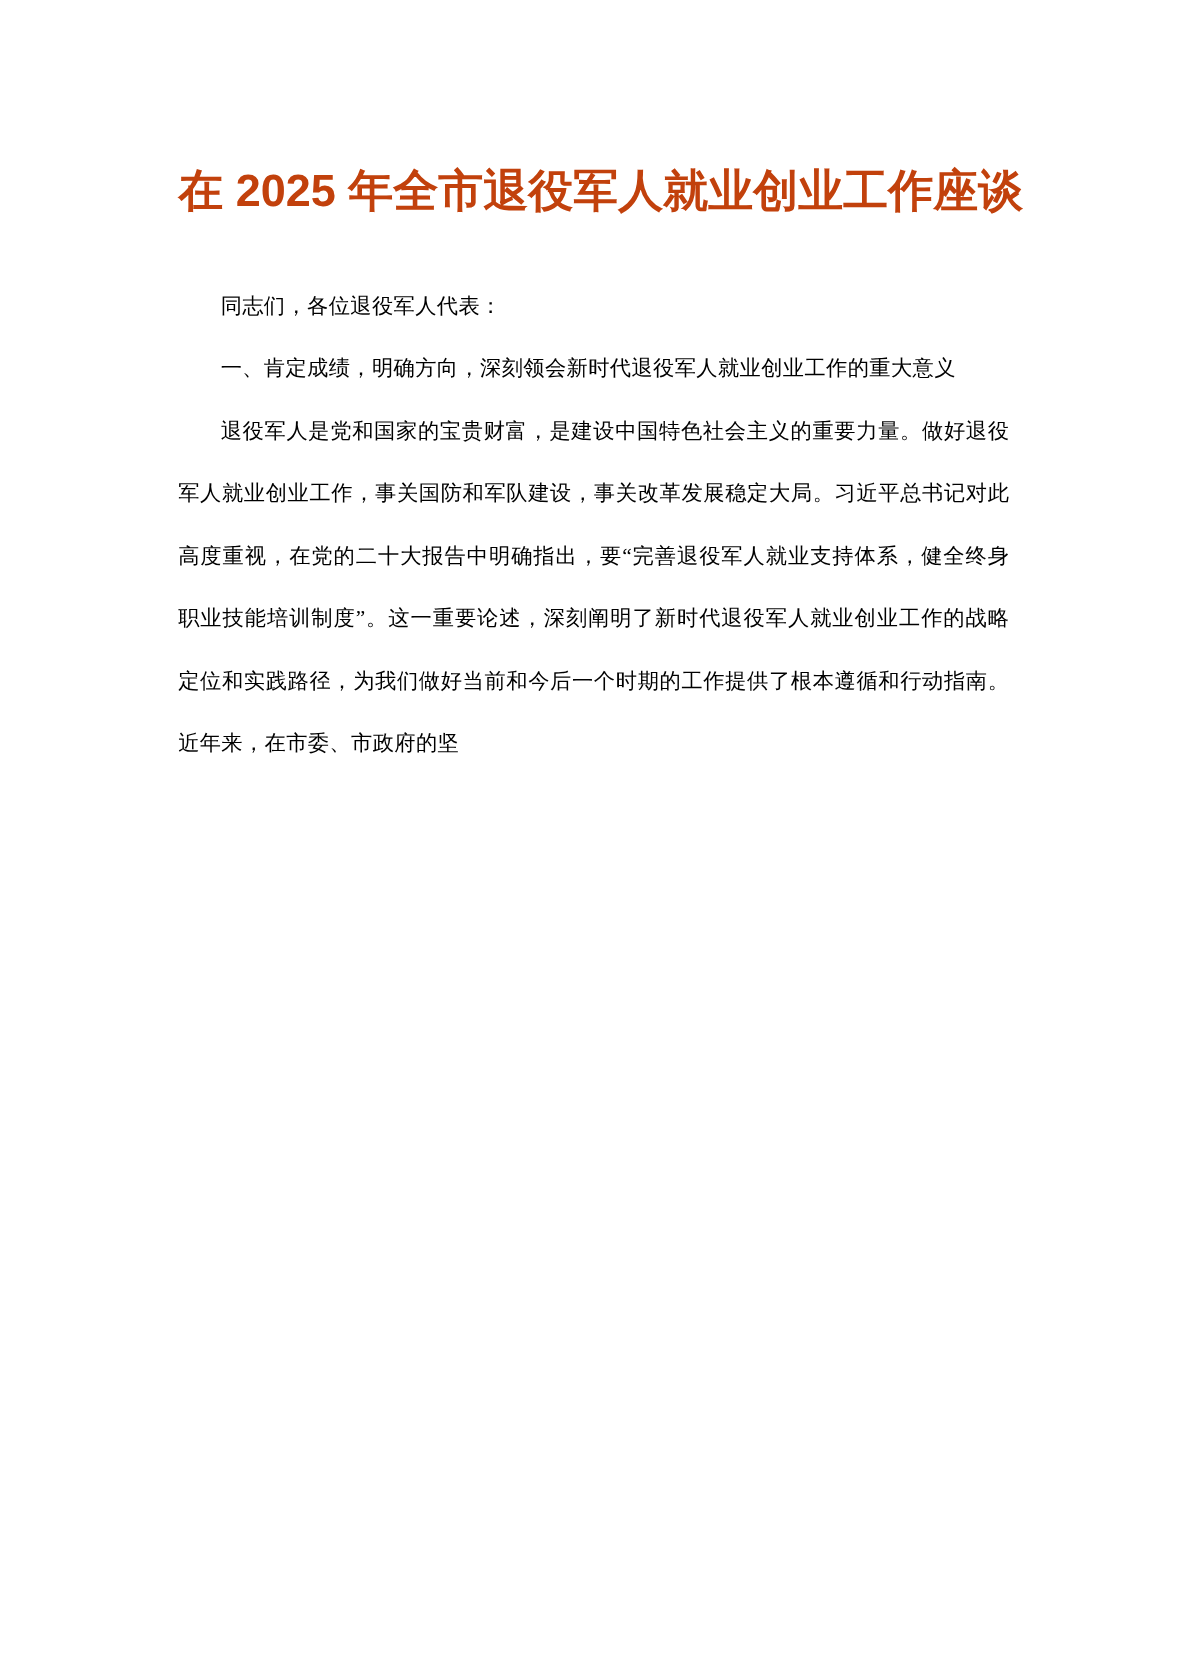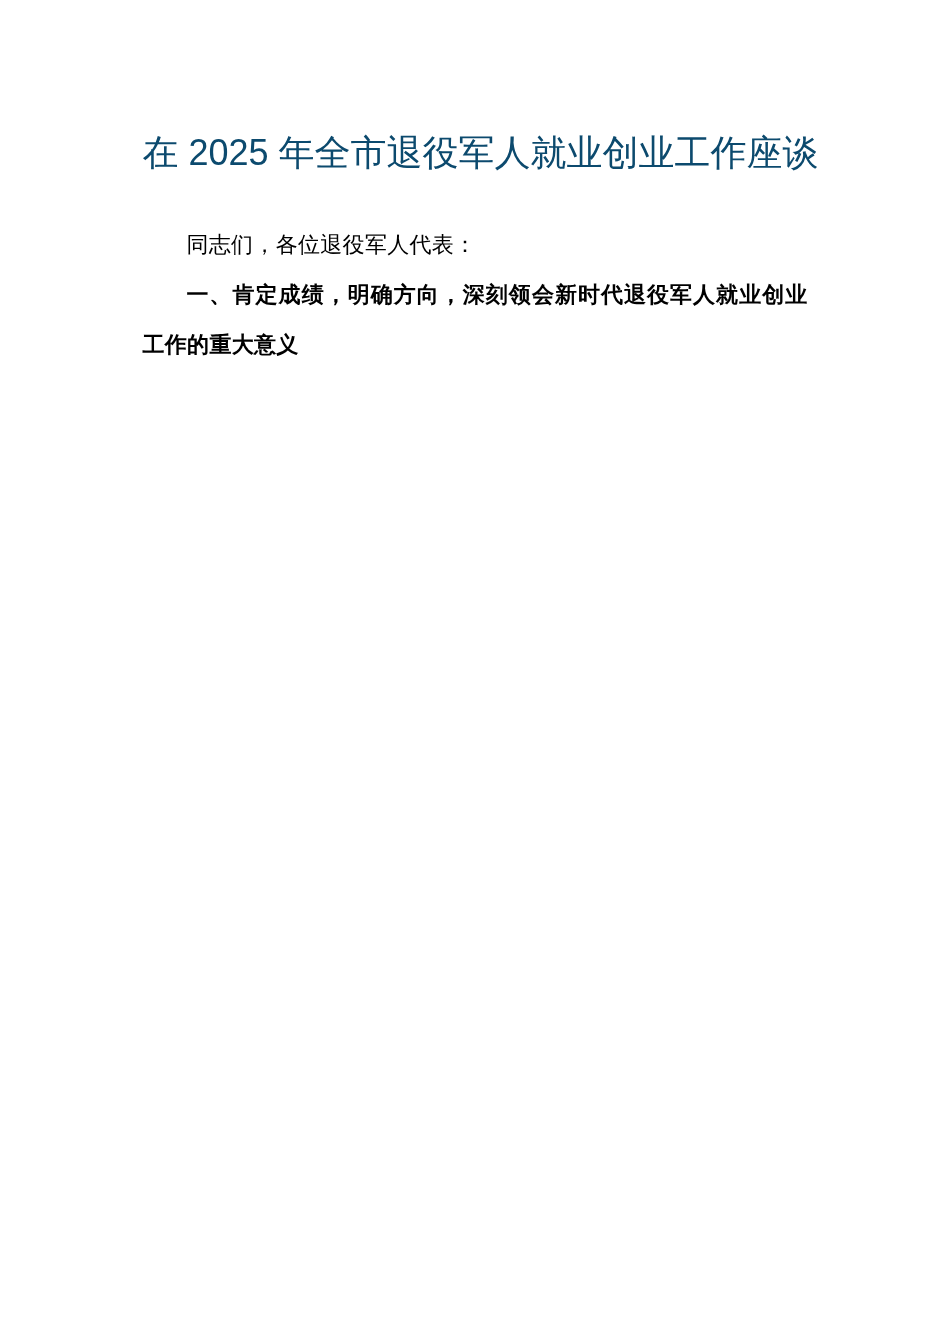--- a/index.html
+++ b/index.html
@@ -15,56 +15,57 @@
     color: #000000;
     overflow: hidden;
     box-sizing: border-box;
     padding-top: 126px;
   }
   .doc-title {
     width: 665px;
     margin: 0 auto;
     text-align: center;
     font-family: "Liberation Sans", "DejaVu Sans", sans-serif;
-    font-weight: 400;
+    font-weight: 700;
     font-size: 36px;
     line-height: 54px;
-    color: #0c4a6e;
+    color: #c2410c;
   }
   .doc-title .title-line {
     display: block;
     white-space: nowrap;
   }
   .paragraph-list {
     width: 665px;
     margin: 40px auto 0 auto;
   }
   .para {
     margin: 0;
     padding: 0;
     font-family: "Liberation Serif", "DejaVu Serif", serif;
-    font-size: 22px;
+    font-size: 17px;
     line-height: 50px;
     text-align: justify;
     text-indent: 2em;
     color: #000000;
     letter-spacing: 0.3px;
   }
   .para.heading {
-    font-weight: 700; 
+    font-weight: 400; 
   }
 </style>
 </head>
 <body>
 
 <div class="page">
 
   <h1 class="doc-title">
     <span class="title-line">在 2025 年全市退役军人就业创业工作座谈</span>
   </h1>
 
   <div class="paragraph-list">
 
   <p class="para">同志们，各位退役军人代表：</p>
       <p class="para heading">一、肯定成绩，明确方向，深刻领会新时代退役军人就业创业工作的重大意义</p>
+      <p class="para">退役军人是党和国家的宝贵财富，是建设中国特色社会主义的重要力量。做好退役军人就业创业工作，事关国防和军队建设，事关改革发展稳定大局。习近平总书记对此高度重视，在党的二十大报告中明确指出，要“完善退役军人就业支持体系，健全终身职业技能培训制度”。这一重要论述，深刻阐明了新时代退役军人就业创业工作的战略定位和实践路径，为我们做好当前和今后一个时期的工作提供了根本遵循和行动指南。近年来，在市委、市政府的坚</p>
     </div>
 
 </div>
 
 </body></html>

